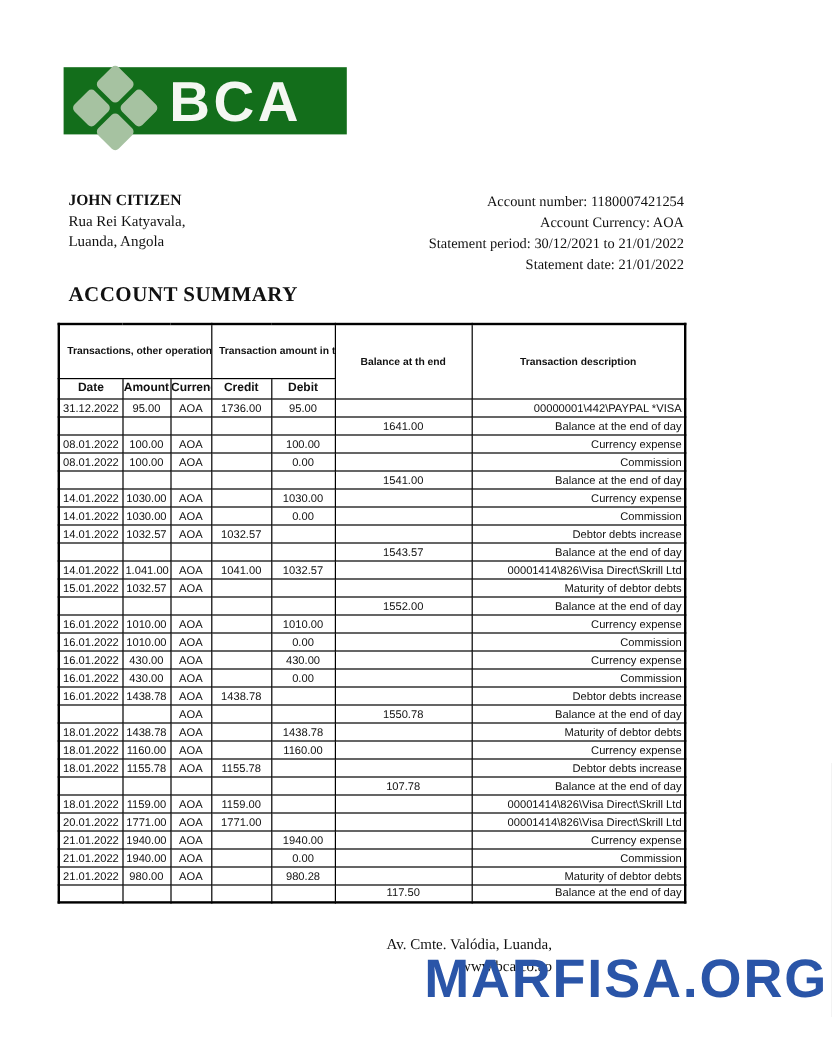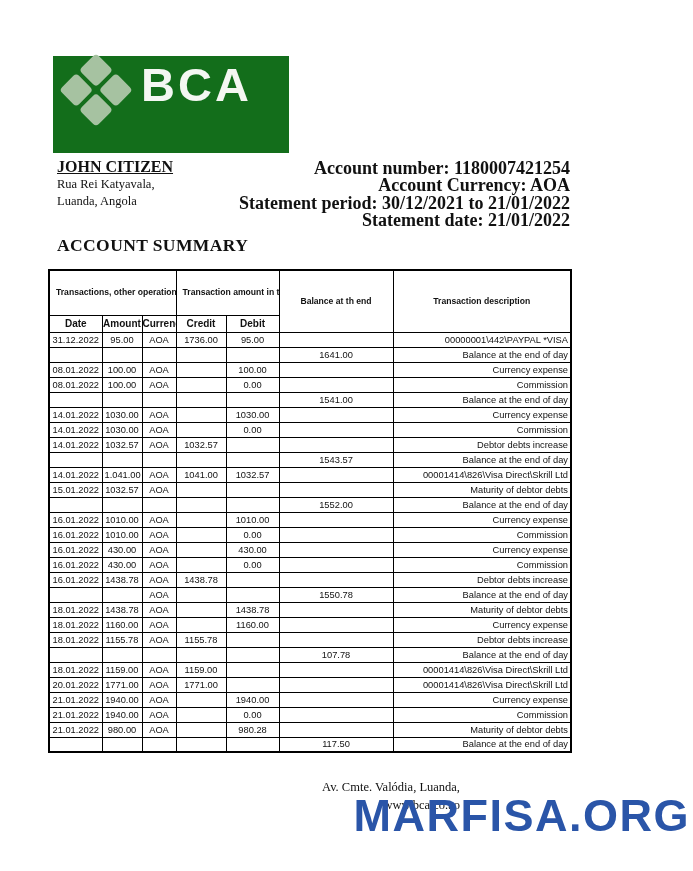--- a/index.html
+++ b/index.html
@@ -10,21 +10,21 @@
     background:#ffffff;
     font-family:"Liberation Serif", serif;
     color:#111;
     overflow:hidden;
     margin:0 auto;
   }
 
   
   .logo-banner {
     position:absolute; left:53px; top:56px;
-    width:236px; height:97px;
+    width:236px; height:56px;
     background:#136e1b;
   }
   .diamonds {
     position:absolute; left:17px; top:8px;
     width:52px; height:52px;
     transform:rotate(45deg);
     display:grid;
     grid-template-columns:24px 24px;
     grid-template-rows:24px 24px;
     gap:4px;
@@ -38,24 +38,24 @@
   }
   .logo-name {
     position:absolute; left:0; right:0; bottom:3px;
     text-align:center;
     font-family:"Liberation Sans", sans-serif;
     font-size:14.5px; color:#eef3ec; letter-spacing:0.4px;
   }
 
   
   .holder-block { position:absolute; left:57px; top:158px; font-size:12.5px; line-height:17.5px; }
-  .holder-name { font-weight:bold; font-size:16px;text-decoration:underline; }
+  .holder-name { font-weight:bold; font-size:13px; }
   .info-block {
     position:absolute; right:123px; top:160px;
-    text-align:right; font-size:18px; line-height:17.3px;font-weight:bold;
+    text-align:right; font-size:12px; line-height:17.3px;
   }
   .section-title {
     position:absolute; left:57px; top:235px;
     font-size:17.5px; font-weight:bold; letter-spacing:0.4px;
   }
 
   
   table.stmt {
     position:absolute; left:48px; top:269px;
     width:522px;

